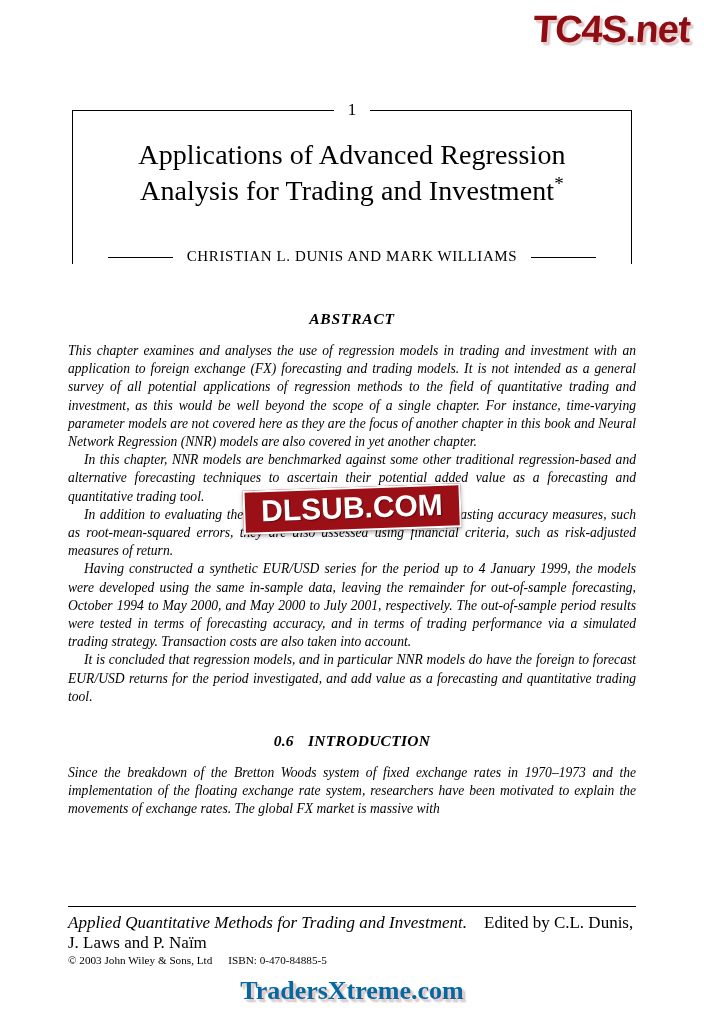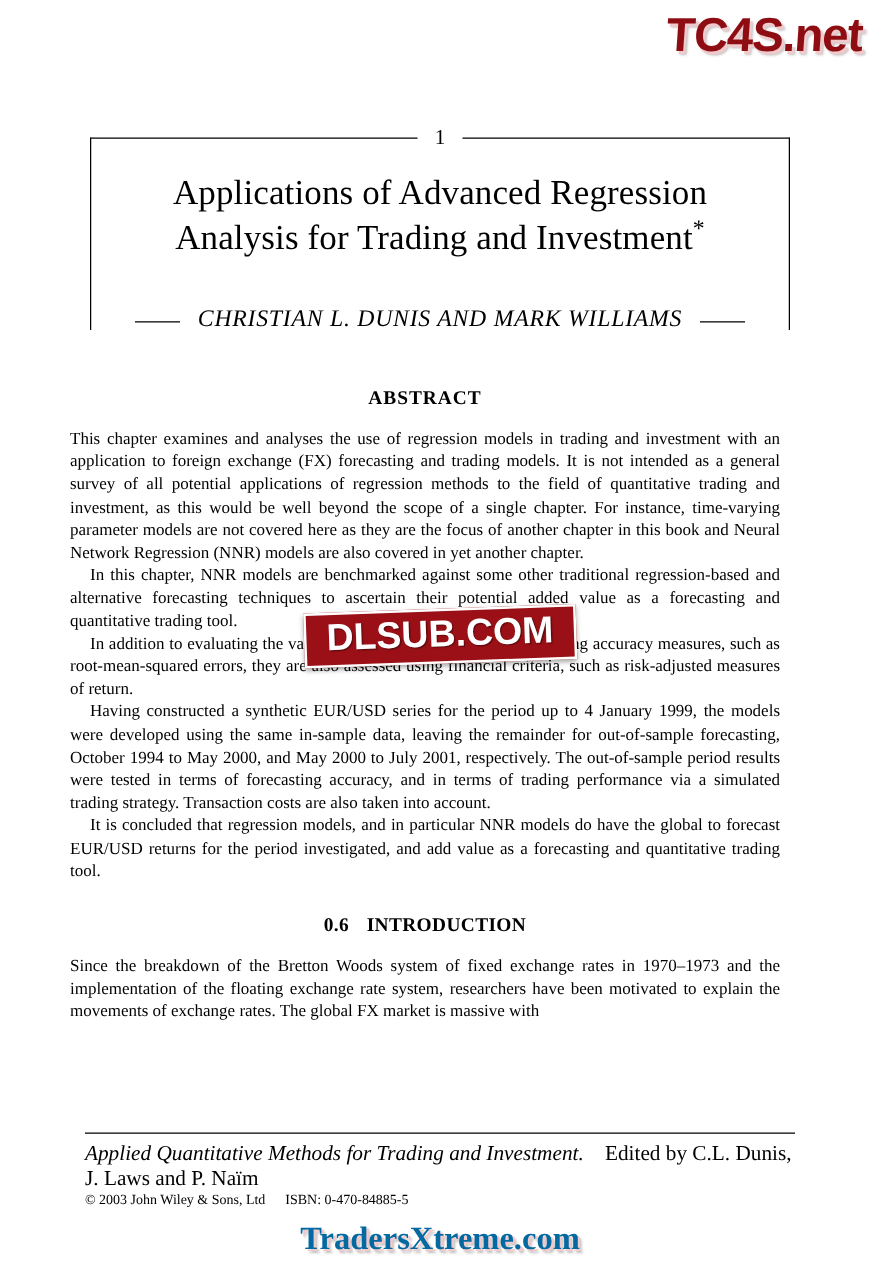--- a/index.html
+++ b/index.html
@@ -117,34 +117,34 @@
     align-items: center;
     margin-top: 42px;
     height: 14px;
   }
   .authors-rule {
     flex: 1 1 auto;
     height: 1px;
     background: #000;
   }
   .authors {
-    font-size: 19px;
+    font-size: 15px;
     letter-spacing: 0.6px;
     padding: 0 14px;
     white-space: nowrap;
     transform: translateY(-1px);
-    font-style: italic;
   }
 
   
   .content {
     position: absolute;
-    left: 56px;
+    left: 68px;
     top: 310px;
     width: 568px;
+    font-style: italic;
   }
   h2.section-center {
     font-family: "Liberation Serif", serif;
     font-weight: bold;
     font-size: 15.5px;
     text-align: center;
     letter-spacing: 0.8px;
     margin: 0 0 14px 0;
   }
   p.body {
@@ -239,21 +239,21 @@
     </div>
   </div>
 
   <div class="content">
     <h2 class="section-center">ABSTRACT</h2>
 
     <p class="body">This chapter examines and analyses the use of regression models in trading and investment with an application to foreign exchange (FX) forecasting and trading models. It is not intended as a general survey of all potential applications of regression methods to the field of quantitative trading and investment, as this would be well beyond the scope of a single chapter. For instance, time-varying parameter models are not covered here as they are the focus of another chapter in this book and Neural Network Regression (NNR) models are also covered in yet another chapter.</p>
     <p class="body">In this chapter, NNR models are benchmarked against some other traditional regression-based and alternative forecasting techniques to ascertain their potential added value as a forecasting and quantitative trading tool.</p>
     <p class="body">In addition to evaluating the various models using traditional forecasting accuracy measures, such as root-mean-squared errors, they are also assessed using financial criteria, such as risk-adjusted measures of return.</p>
     <p class="body">Having constructed a synthetic EUR/USD series for the period up to 4 January 1999, the models were developed using the same in-sample data, leaving the remainder for out-of-sample forecasting, October 1994 to May 2000, and May 2000 to July 2001, respectively. The out-of-sample period results were tested in terms of forecasting accuracy, and in terms of trading performance via a simulated trading strategy. Transaction costs are also taken into account.</p>
-    <p class="body">It is concluded that regression models, and in particular NNR models do have the global to forecast EUR/USD returns for the period investigated, and add value as a forecasting and quantitative trading tool.</p>
+    <p class="body">It is concluded that regression models, and in particular NNR models do have the foreign to forecast EUR/USD returns for the period investigated, and add value as a forecasting and quantitative trading tool.</p>
 
     <h2 class="intro">
       <span class="num">0.6</span><span>INTRODUCTION</span>
     </h2>
 
     <p class="body">Since the breakdown of the Bretton Woods system of fixed exchange rates in 1970–1973 and the implementation of the floating exchange rate system, researchers have been motivated to explain the movements of exchange rates. The global FX market is massive with</p>
   </div>
 
   <div class="wm-center">DLSUB.COM</div>
 

